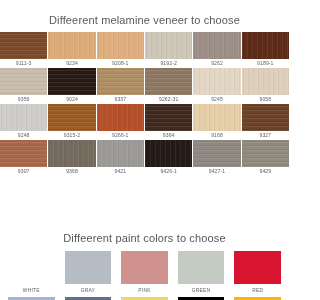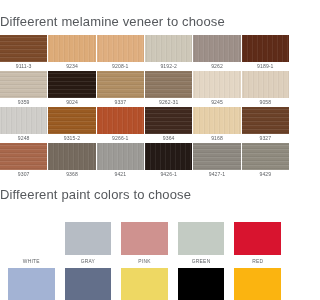--- a/index.html
+++ b/index.html
@@ -10,31 +10,31 @@
   body {
     width: 289px;
     height: 300px;
     overflow: hidden;
     font-family: "Liberation Sans", sans-serif;
     color: #4a4a4a;
   }
   .page { position: relative; width: 289px; height: 300px; }
 
   .section-title {
-    text-align: left;
-    font-size: 13px;
+    text-align: center;
+    font-size: 11px;
     color: #55585c;
     letter-spacing: 0.15px;
     padding: 0;
     margin: 0;
     font-weight: 400;
     white-space: nowrap;
   }
   #veneer-title { padding-top: 14px; padding-bottom: 6px; }
-  #paint-title  { padding-top: 8px; padding-bottom: 20px; }
+  #paint-title  { padding-top: 8px; padding-bottom: 7px; margin-top: 48px; }
 
   
   .veneer-grid {
     display: grid;
     grid-template-columns: repeat(6, 1fr);
     column-gap: 1px;
     row-gap: 0px;
     width: 289px;
   }
   .veneer-cell {

